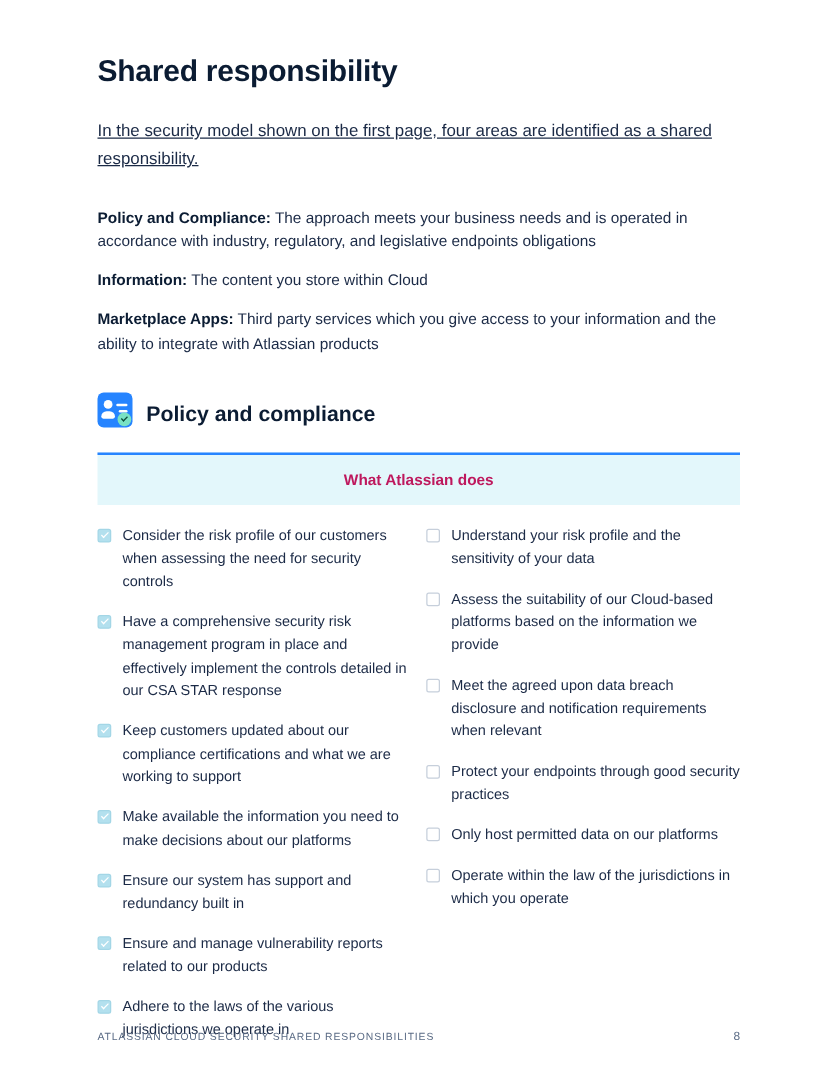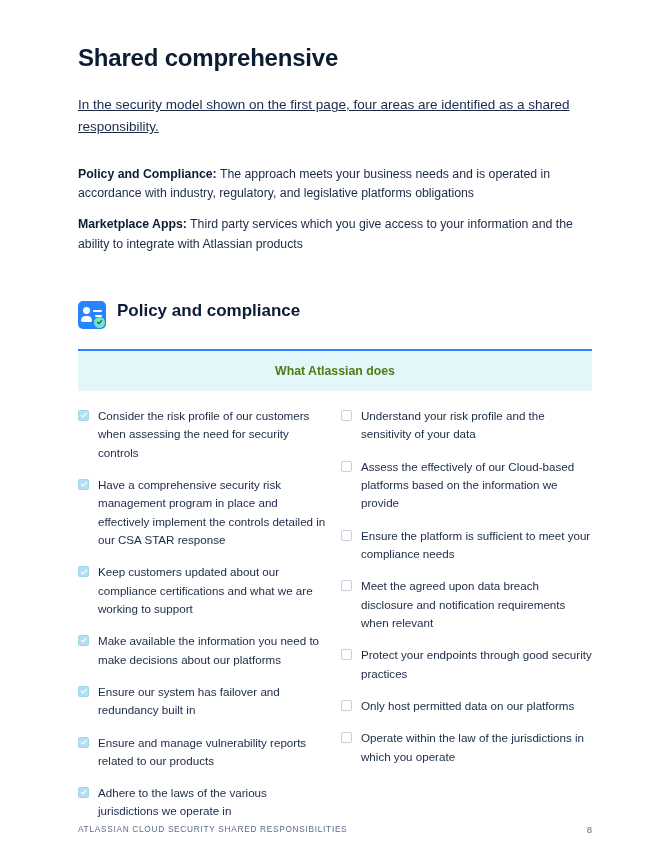--- a/index.html
+++ b/index.html
@@ -42,23 +42,23 @@
     line-height: 1.62;
     color: #1b2a46;
     max-width: 515px;
   }
   .bullet-block .lead {
     font-weight: bold;
     color: #0b1c33;
   }
   .section-head {
     display: flex;
-    align-items: flex-start;
+    align-items: flex-end;
     gap: 11px;
-    margin-top: 46px;
+    margin-top: 28px;
     margin-bottom: 20px;
   }
   .section-icon {
     width: 28px;
     height: 28px;
     border-radius: 5px;
     background: #2684ff;
     position: relative;
     flex: none;
     overflow: hidden;
@@ -118,21 +118,21 @@
   }
   .col-headers {
     display: flex;
     gap: 12px;
   }
   .col-head {
     flex: 1 1 0;
     text-align: center;
     font-size: 12.3px;
     font-weight: bold;
-    color: #4d7c0f;
+    color: #be185d;
     padding: 13px 6px;
     box-sizing: border-box;
   }
   .col-head.left {
     background: #e3f7fb;
     border-top: 2.5px solid #2684ff;
   }
   .col-head.right {
     background: #fdf3e3;
     border-top: 2.5px solid #f5a623;
@@ -204,27 +204,30 @@
     right: 0;
     font-size: 9.5px;
     color: #5a6b85;
   }
 </style>
 </head>
 <body>
 
 <div class="page">
 
-  <h1 class="doc-title">Shared comprehensive</h1>
+  <h1 class="doc-title">Shared responsibility</h1>
 
   <p class="intro">In the security model shown on the first page, four areas are identified as a shared responsibility.</p>
 
   <div>
     <div class="bullet-block">
-      <span class="lead">Policy and Compliance:</span><span> The approach meets your business needs and is operated in accordance with industry, regulatory, and legislative platforms obligations</span>
+      <span class="lead">Policy and Compliance:</span><span> The approach meets your business needs and is operated in accordance with industry, regulatory, and legislative endpoints obligations</span>
+    </div>
+    <div class="bullet-block">
+      <span class="lead">Information:</span><span> The content you store within Cloud</span>
     </div>
     <div class="bullet-block">
       <span class="lead">Marketplace Apps:</span><span> Third party services which you give access to your information and the ability to integrate with Atlassian products</span>
     </div>
   </div>
 
   <div class="section-head">
     <div class="section-icon">
       <span class="badge-head"></span>
       <span class="badge-body"></span>
@@ -253,44 +256,40 @@
       <div class="item">
         <span class="cb checked"></span>
         <span class="item-text">Keep customers updated about our compliance certifications and what we are working to support</span>
       </div>
       <div class="item">
         <span class="cb checked"></span>
         <span class="item-text">Make available the information you need to make decisions about our platforms</span>
       </div>
       <div class="item">
         <span class="cb checked"></span>
-        <span class="item-text">Ensure our system has failover and redundancy built in</span>
+        <span class="item-text">Ensure our system has support and redundancy built in</span>
       </div>
       <div class="item">
         <span class="cb checked"></span>
         <span class="item-text">Ensure and manage vulnerability reports related to our products</span>
       </div>
       <div class="item">
         <span class="cb checked"></span>
         <span class="item-text">Adhere to the laws of the various jurisdictions we operate in</span>
       </div>
     </div>
 
     <div class="col">
       <div class="item">
         <span class="cb empty"></span>
         <span class="item-text">Understand your risk profile and the sensitivity of your data</span>
       </div>
       <div class="item">
         <span class="cb empty"></span>
-        <span class="item-text">Assess the effectively of our Cloud-based platforms based on the information we provide</span>
-      </div>
-      <div class="item">
-        <span class="cb empty"></span>
-        <span class="item-text">Ensure the platform is sufficient to meet your compliance needs</span>
+        <span class="item-text">Assess the suitability of our Cloud-based platforms based on the information we provide</span>
       </div>
       <div class="item">
         <span class="cb empty"></span>
         <span class="item-text">Meet the agreed upon data breach disclosure and notification requirements when relevant</span>
       </div>
       <div class="item">
         <span class="cb empty"></span>
         <span class="item-text">Protect your endpoints through good security practices</span>
       </div>
       <div class="item">

